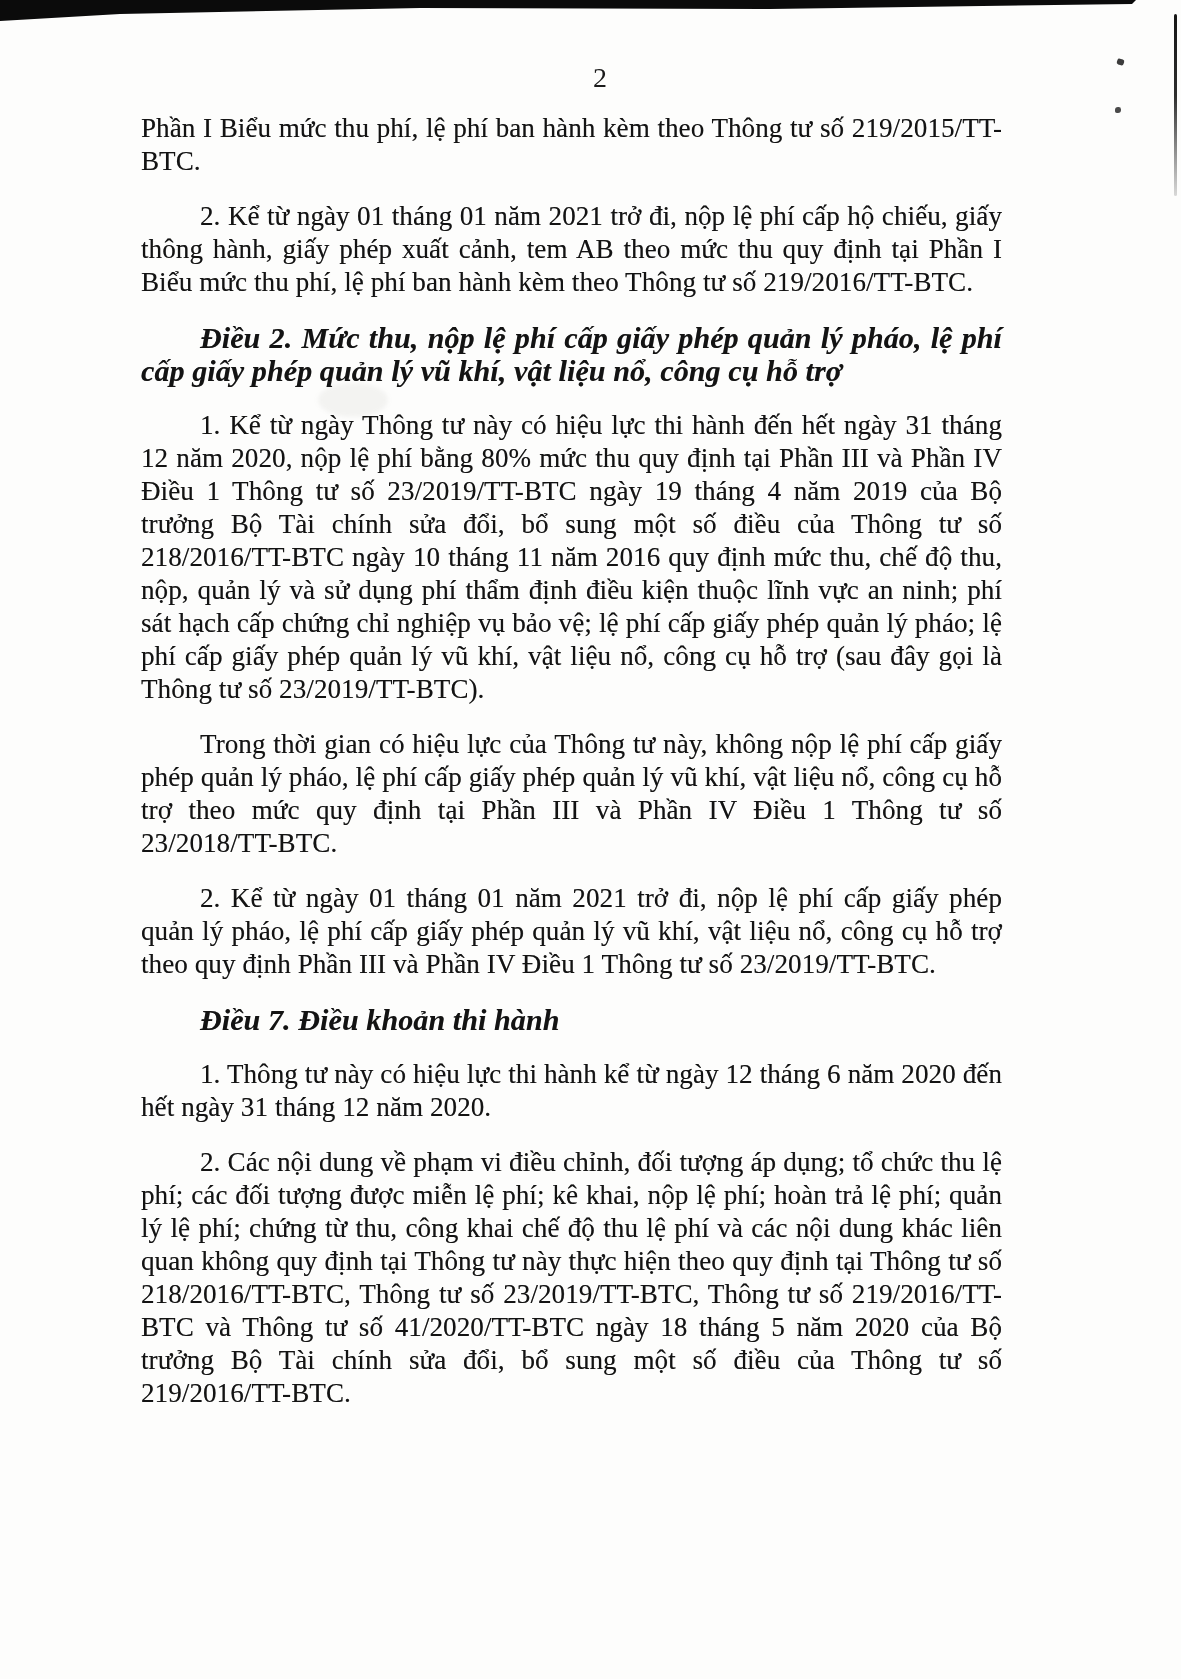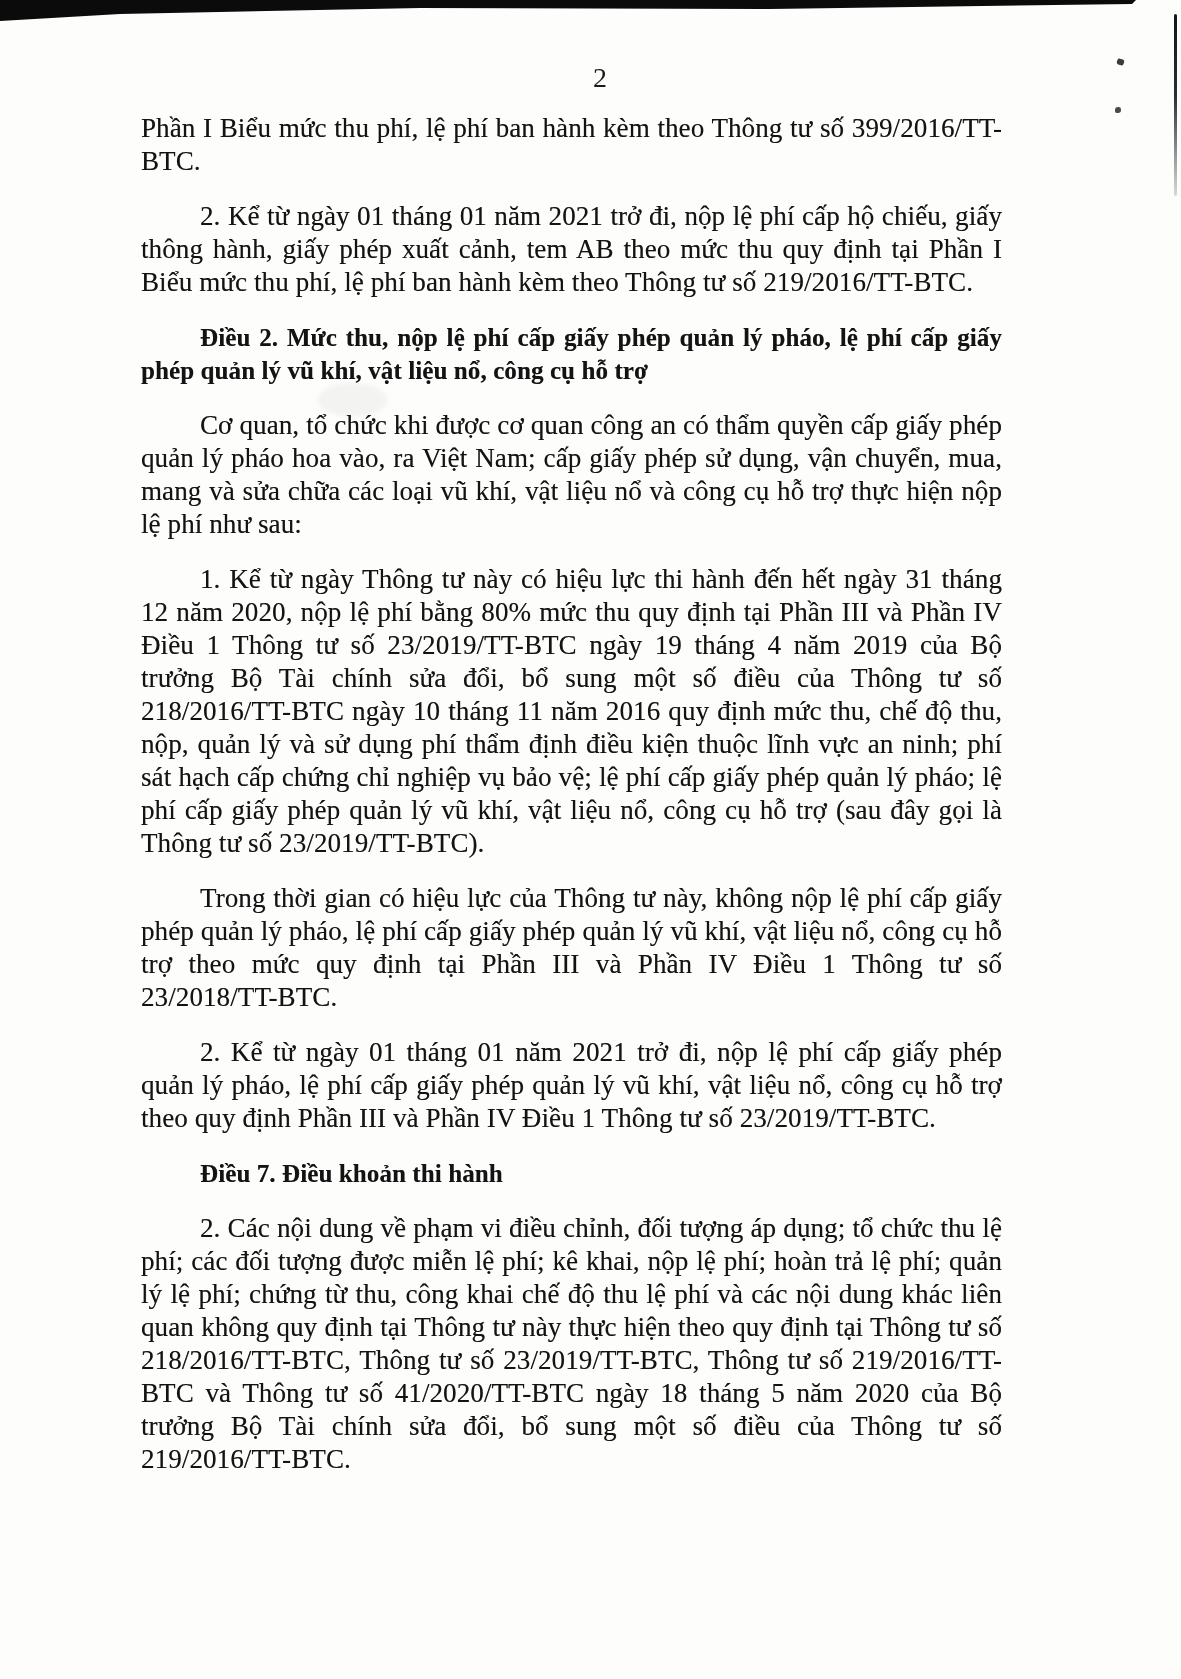--- a/index.html
+++ b/index.html
@@ -93,48 +93,49 @@
   }
   .para {
     margin: 0 0 22px 0;
     text-indent: 59px;
   }
   .para.no-indent {
     text-indent: 0;
   }
   .heading {
     margin: 0 0 22px 0;
-    font-size: 25px;
+    font-size: 30px;
     line-height: 33px;
     font-weight: 700;
     text-indent: 59px;
     text-align: justify;
+    font-style: italic;
   }
 </style>
 </head>
 <body>
 
 <div class="page">
 
   <svg class="scan-top" width="1181" height="26" viewBox="0 0 1181 26" aria-hidden="true">
     <polygon points="0,0 1136,0 1132,4 770,9 420,8 120,14 0,21" fill="#0b0b0b"></polygon>
   </svg>
 
   <div class="scan-right"></div>
   <div class="speck-1"></div>
   <div class="speck-2"></div>
   <div class="smudge"></div>
 
   <div class="page-number">2</div>
 
   <main class="content">
-    <p class="para no-indent">Phần I Biểu mức thu phí, lệ phí ban hành kèm theo Thông tư số 399/2016/TT-BTC.</p>
+    <p class="para no-indent">Phần I Biểu mức thu phí, lệ phí ban hành kèm theo Thông tư số 219/2015/TT-BTC.</p>
     <p class="para">2. Kể từ ngày 01 tháng 01 năm 2021 trở đi, nộp lệ phí cấp hộ chiếu, giấy thông hành, giấy phép xuất cảnh, tem AB theo mức thu quy định tại Phần I Biểu mức thu phí, lệ phí ban hành kèm theo Thông tư số 219/2016/TT-BTC.</p>
     <h2 class="heading">Điều 2. Mức thu, nộp lệ phí cấp giấy phép quản lý pháo, lệ phí cấp giấy phép quản lý vũ khí, vật liệu nổ, công cụ hỗ trợ</h2>
-    <p class="para">Cơ quan, tổ chức khi được cơ quan công an có thẩm quyền cấp giấy phép quản lý pháo hoa vào, ra Việt Nam; cấp giấy phép sử dụng, vận chuyển, mua, mang và sửa chữa các loại vũ khí, vật liệu nổ và công cụ hỗ trợ thực hiện nộp lệ phí như sau:</p>
     <p class="para">1. Kể từ ngày Thông tư này có hiệu lực thi hành đến hết ngày 31 tháng 12 năm 2020, nộp lệ phí bằng 80% mức thu quy định tại Phần III và Phần IV Điều 1 Thông tư số 23/2019/TT-BTC ngày 19 tháng 4 năm 2019 của Bộ trưởng Bộ Tài chính sửa đổi, bổ sung một số điều của Thông tư số 218/2016/TT-BTC ngày 10 tháng 11 năm 2016 quy định mức thu, chế độ thu, nộp, quản lý và sử dụng phí thẩm định điều kiện thuộc lĩnh vực an ninh; phí sát hạch cấp chứng chỉ nghiệp vụ bảo vệ; lệ phí cấp giấy phép quản lý pháo; lệ phí cấp giấy phép quản lý vũ khí, vật liệu nổ, công cụ hỗ trợ (sau đây gọi là Thông tư số 23/2019/TT-BTC).</p>
     <p class="para">Trong thời gian có hiệu lực của Thông tư này, không nộp lệ phí cấp giấy phép quản lý pháo, lệ phí cấp giấy phép quản lý vũ khí, vật liệu nổ, công cụ hỗ trợ theo mức quy định tại Phần III và Phần IV Điều 1 Thông tư số 23/2018/TT-BTC.</p>
     <p class="para">2. Kể từ ngày 01 tháng 01 năm 2021 trở đi, nộp lệ phí cấp giấy phép quản lý pháo, lệ phí cấp giấy phép quản lý vũ khí, vật liệu nổ, công cụ hỗ trợ theo quy định Phần III và Phần IV Điều 1 Thông tư số 23/2019/TT-BTC.</p>
     <h2 class="heading">Điều 7. Điều khoản thi hành</h2>
+    <p class="para">1. Thông tư này có hiệu lực thi hành kể từ ngày 12 tháng 6 năm 2020 đến hết ngày 31 tháng 12 năm 2020.</p>
     <p class="para">2. Các nội dung về phạm vi điều chỉnh, đối tượng áp dụng; tổ chức thu lệ phí; các đối tượng được miễn lệ phí; kê khai, nộp lệ phí; hoàn trả lệ phí; quản lý lệ phí; chứng từ thu, công khai chế độ thu lệ phí và các nội dung khác liên quan không quy định tại Thông tư này thực hiện theo quy định tại Thông tư số 218/2016/TT-BTC, Thông tư số 23/2019/TT-BTC, Thông tư số 219/2016/TT-BTC và Thông tư số 41/2020/TT-BTC ngày 18 tháng 5 năm 2020 của Bộ trưởng Bộ Tài chính sửa đổi, bổ sung một số điều của Thông tư số 219/2016/TT-BTC.</p>
   </main>
 
 </div>
 
 </body></html>

